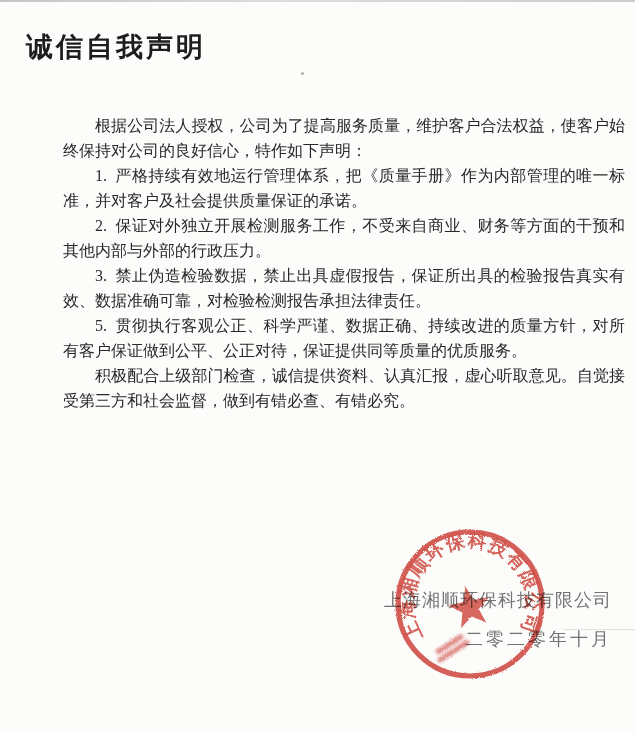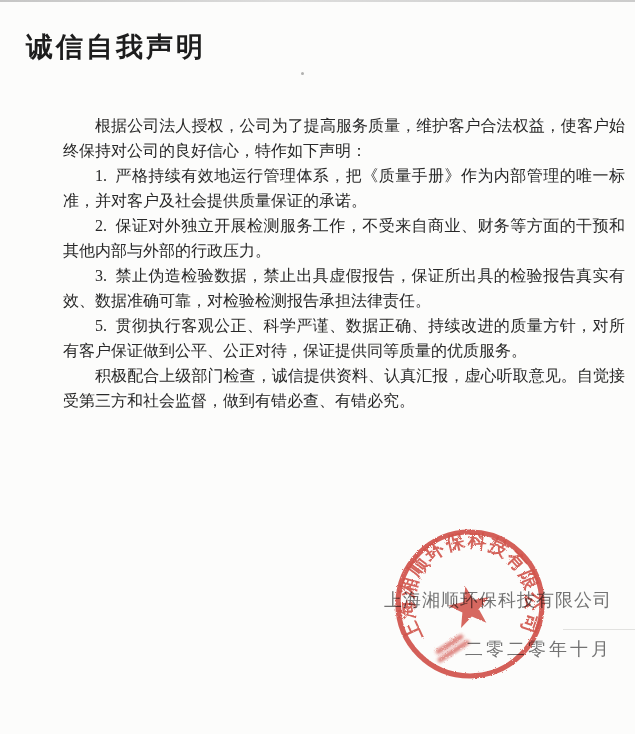--- a/index.html
+++ b/index.html
@@ -33,21 +33,21 @@
     font-size:16px; line-height:25px;
     text-align:justify;
     margin-left:37px;
   }
   .doc-body p { margin:0; text-indent:32px; }
   .signature {
     position:absolute; top:584px; right:23px;
     text-align:right; font-size:18px; color:#737373;
   }
   .signature .company { line-height:32px; letter-spacing:1px; }
-  .signature .date    { line-height:32px; letter-spacing:3px; margin-top:17px; }
+  .signature .date    { line-height:32px; letter-spacing:3px; margin-top:7px; }
   .scan-line {
     position:absolute; top:629px; left:563px; width:72px; height:1px;
     background:#e2e2e0;
   }
   .seal {
     position:absolute; top:524px; left:390px;
     width:160px; height:160px;
     mix-blend-mode:multiply;
     opacity:.92;
     pointer-events:none;

